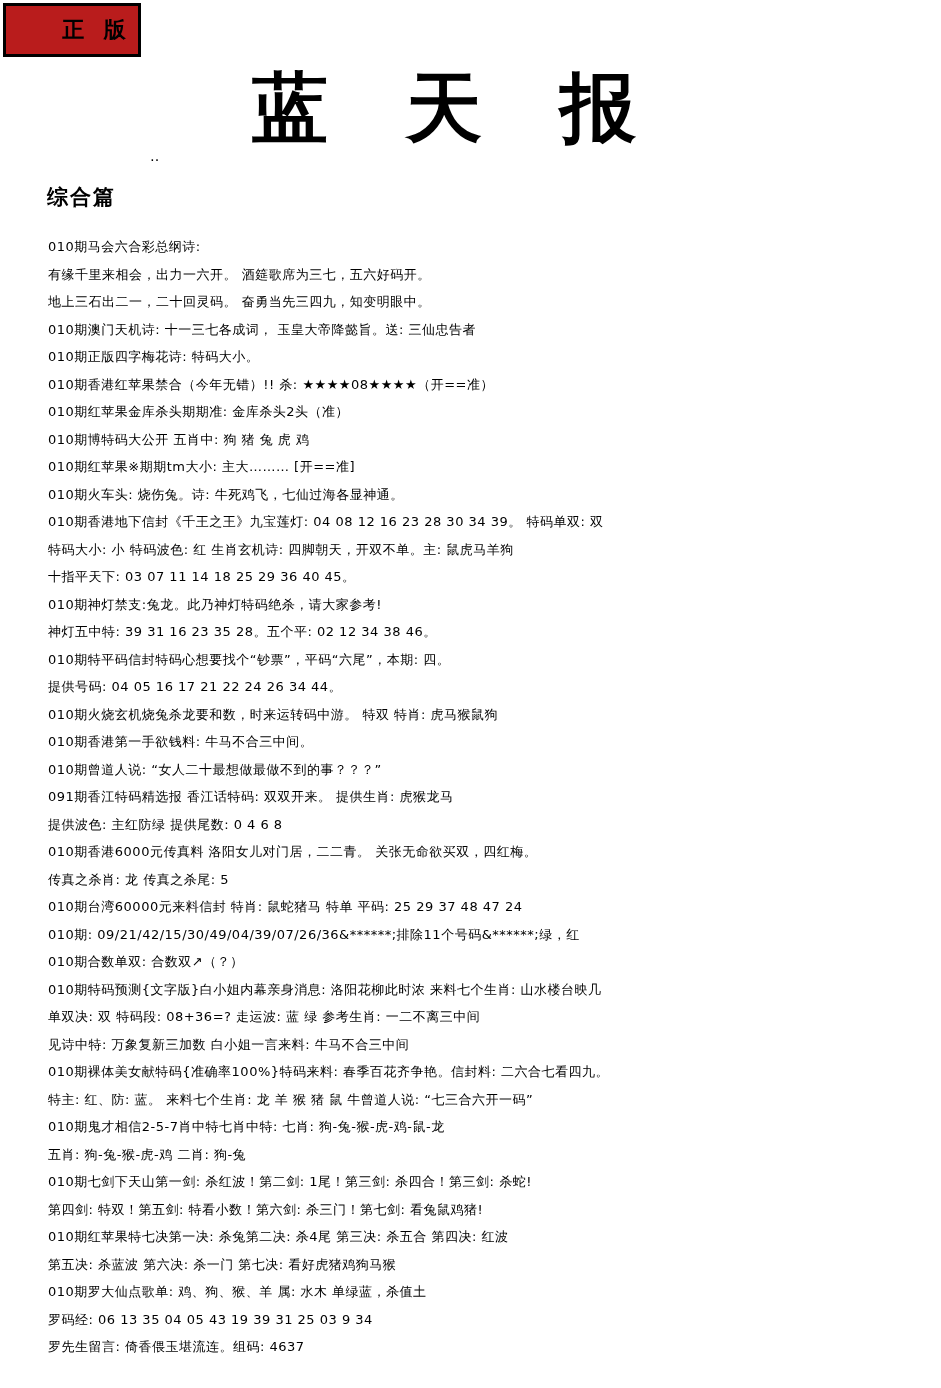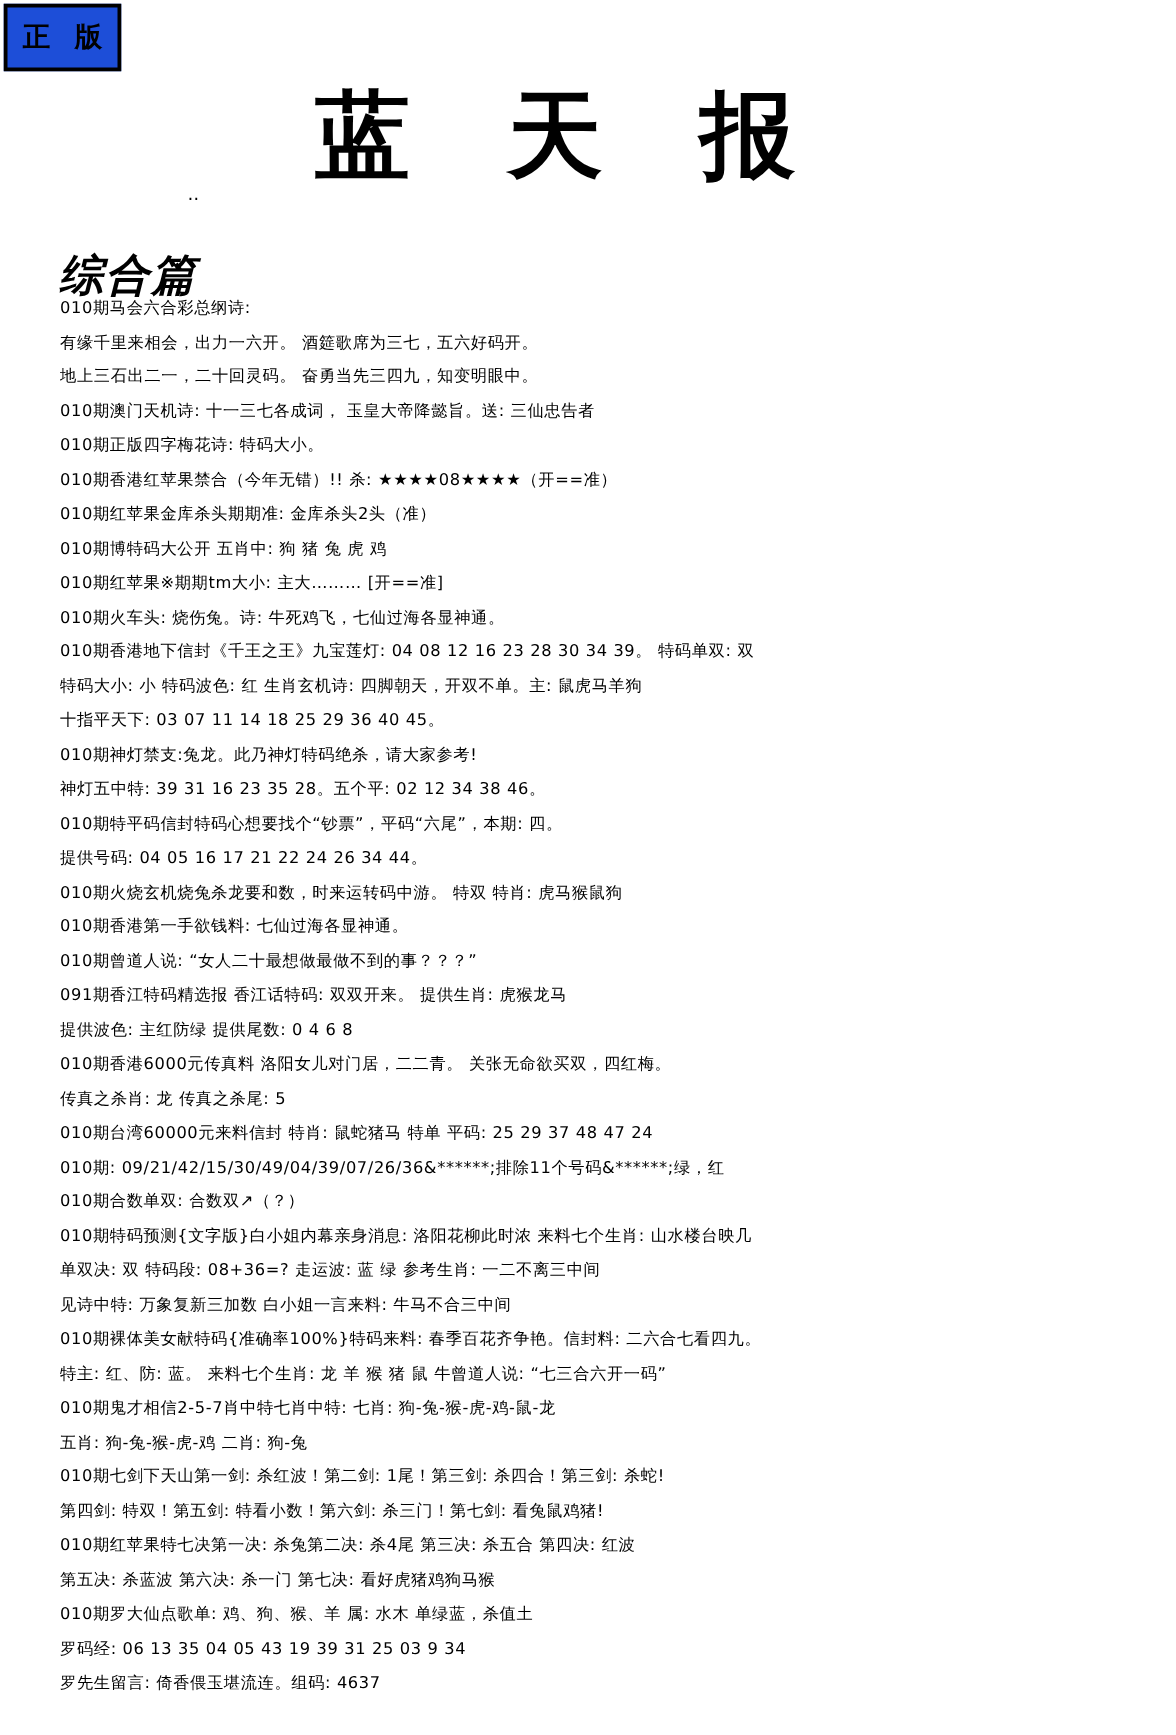--- a/index.html
+++ b/index.html
@@ -15,29 +15,30 @@
     color: #000000;
     overflow: hidden;
   }
   .edition-badge {
     position: absolute;
     left: 3px;
     top: 3px;
     width: 88px;
     height: 48px;
     border: 3px solid #000000;
-    background: #1d4ed8;
+    background: #b91c1c;
     display: flex;
     align-items: center;
     justify-content: center;
     font-size: 22px;
     font-weight: bold;
     letter-spacing: 6px;
     text-indent: 6px;
     white-space: nowrap;
+    padding-left: 44px;
   }
   .report-title {
     position: absolute;
     left: 252px;
     top: 62px;
     font-size: 76px;
     font-weight: bold;
     letter-spacing: 78px;
     white-space: nowrap;
     line-height: 1.2;
@@ -45,26 +46,25 @@
   .smudge-mark {
     position: absolute;
     left: 150px;
     top: 148px;
     font-size: 14px;
     letter-spacing: 2px;
   }
   .section-heading {
     position: absolute;
     left: 47px;
-    top: 197px;
-    font-size: 35px;
+    top: 183px;
+    font-size: 21px;
     font-weight: bold;
     letter-spacing: 2px;
     white-space: nowrap;
-    font-style: italic;
   }
   .report-body {
     position: absolute;
     left: 48px;
     top: 233px;
     width: 885px;
   }
   .report-body .line {
     height: 27.5px;
     line-height: 27.5px;
@@ -96,21 +96,21 @@
     <div class="line">010期红苹果※期期tm大小: 主大……… [开==准]</div>
     <div class="line">010期火车头: 烧伤兔。诗: 牛死鸡飞，七仙过海各显神通。</div>
     <div class="line">010期香港地下信封《千王之王》九宝莲灯: 04 08 12 16 23 28 30 34 39。 特码单双: 双</div>
     <div class="line">特码大小: 小 特码波色: 红 生肖玄机诗: 四脚朝天，开双不单。主: 鼠虎马羊狗</div>
     <div class="line">十指平天下: 03 07 11 14 18 25 29 36 40 45。</div>
     <div class="line">010期神灯禁支:兔龙。此乃神灯特码绝杀，请大家参考!</div>
     <div class="line">神灯五中特: 39 31 16 23 35 28。五个平: 02 12 34 38 46。</div>
     <div class="line">010期特平码信封特码心想要找个“钞票”，平码“六尾”，本期: 四。</div>
     <div class="line">提供号码: 04 05 16 17 21 22 24 26 34 44。</div>
     <div class="line">010期火烧玄机烧兔杀龙要和数，时来运转码中游。 特双 特肖: 虎马猴鼠狗</div>
-    <div class="line">010期香港第一手欲钱料: 七仙过海各显神通。</div>
+    <div class="line">010期香港第一手欲钱料: 牛马不合三中间。</div>
     <div class="line">010期曾道人说: “女人二十最想做最做不到的事？？？”</div>
     <div class="line">091期香江特码精选报 香江话特码: 双双开来。 提供生肖: 虎猴龙马</div>
     <div class="line">提供波色: 主红防绿 提供尾数: 0 4 6 8</div>
     <div class="line">010期香港6000元传真料 洛阳女儿对门居，二二青。 关张无命欲买双，四红梅。</div>
     <div class="line">传真之杀肖: 龙 传真之杀尾: 5</div>
     <div class="line">010期台湾60000元来料信封 特肖: 鼠蛇猪马 特单 平码: 25 29 37 48 47 24</div>
     <div class="line">010期: 09/21/42/15/30/49/04/39/07/26/36&amp;******;排除11个号码&amp;******;绿，红</div>
     <div class="line">010期合数单双: 合数双↗（？）</div>
     <div class="line">010期特码预测{文字版}白小姐内幕亲身消息: 洛阳花柳此时浓 来料七个生肖: 山水楼台映几</div>
     <div class="line">单双决: 双 特码段: 08+36=?  走运波: 蓝 绿  参考生肖: 一二不离三中间</div>

